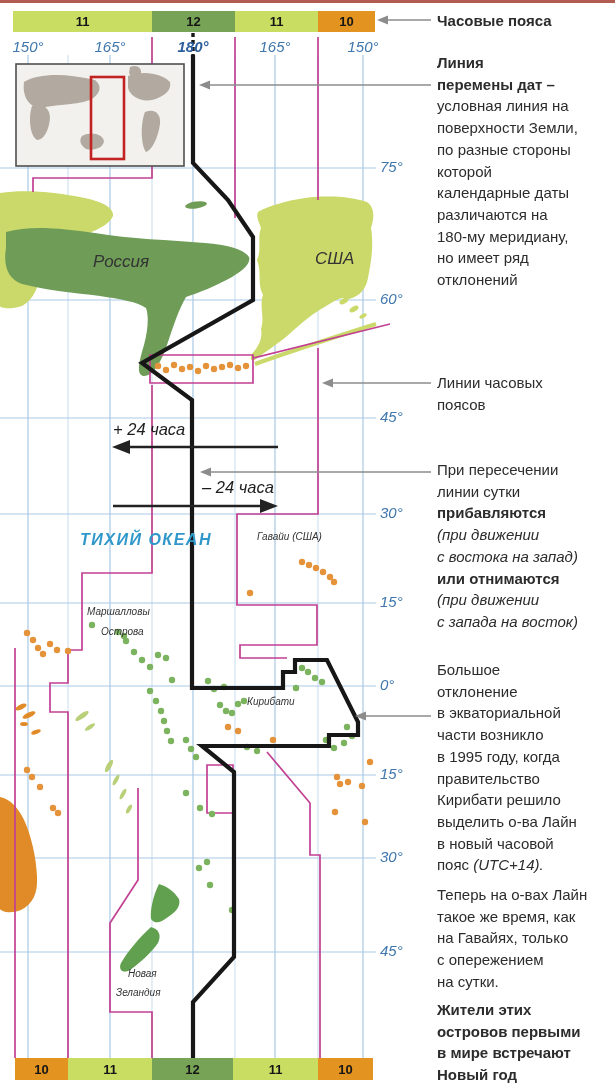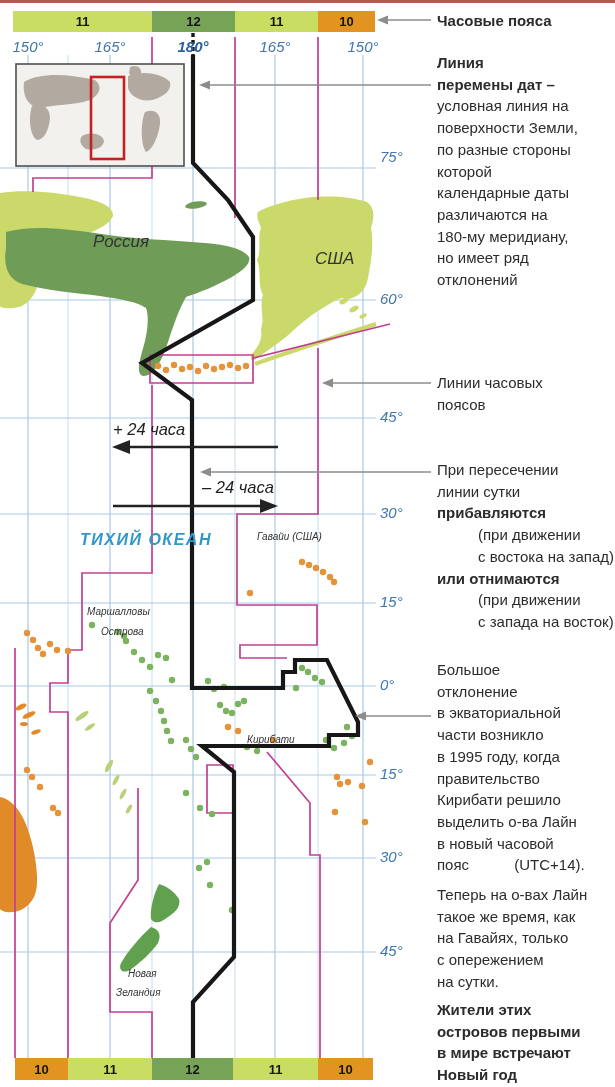--- a/index.html
+++ b/index.html
@@ -36,21 +36,21 @@
        font-weight:bold;font-size:13px;color:#151515;}
   .lat{position:absolute;font-style:italic;font-size:15px;color:var(--label_blue);width:34px;}
   .lon{position:absolute;font-style:italic;font-size:15px;color:var(--label_blue);width:46px;text-align:center;top:38px;}
   .lon.b180{font-weight:bold;color:var(--label_180);}
   .mlabel{position:absolute;font-style:italic;color:#333;font-size:10px;white-space:nowrap;}
   .mlabel.country{font-size:17px;}
   .mlabel.ocean{color:var(--ocean_label);font-weight:bold;font-size:16px;letter-spacing:1.5px;}
   .mlabel.hours{font-size:16.5px;color:#1d1d1d;}
   .ann{position:absolute;left:437px;width:177px;font-size:15px;line-height:21.7px;color:#2c2c2c;}
   .ann .b{font-weight:bold;margin-top:28px;}
-  .ann .i{margin-left:41px;}
+  .ann .i{font-style:italic;}
 </style>
 </head>
 <body>
 
 <div id="stage">
   <svg id="map-svg" width="615" height="1087" viewBox="0 0 615 1087">
     <rect class="topstrip" x="0" y="0" width="615" height="3"></rect>
 
     <g id="grid">
         <line x1="0" y1="168" x2="376" y2="168" class="gridline"></line>
@@ -247,43 +247,43 @@
       </div>
       <div class="band" style="top: 1058px; height: 22px;">
         <div class="seg" style="left: 15px; width: 53px; background: rgb(227, 148, 32);">10</div>
         <div class="seg" style="left: 68px; width: 84px; background: rgb(200, 221, 98);">11</div>
         <div class="seg" style="left: 152px; width: 81px; background: rgb(118, 163, 86);">12</div>
         <div class="seg" style="left: 233px; width: 85px; background: rgb(200, 221, 98);">11</div>
         <div class="seg" style="left: 318px; width: 55px; background: rgb(227, 148, 32);">10</div>
       </div>
     </div>
   <div id="grid-labels">
-      <div class="lat" style="left: 380px; top: 148px;">75°</div>
+      <div class="lat" style="left: 380px; top: 158px;">75°</div>
       <div class="lat" style="left: 380px; top: 290px;">60°</div>
       <div class="lat" style="left: 380px; top: 408px;">45°</div>
       <div class="lat" style="left: 380px; top: 504px;">30°</div>
       <div class="lat" style="left: 380px; top: 593px;">15°</div>
       <div class="lat" style="left: 380px; top: 676px;">0°</div>
       <div class="lat" style="left: 380px; top: 765px;">15°</div>
       <div class="lat" style="left: 380px; top: 848px;">30°</div>
       <div class="lat" style="left: 380px; top: 942px;">45°</div>
       <div class="lon" style="left: 5px;">150°</div>
       <div class="lon" style="left: 87px;">165°</div>
       <div class="lon b180" style="left: 170px;">180°</div>
       <div class="lon" style="left: 252px;">165°</div>
       <div class="lon" style="left: 340px;">150°</div>
     </div>
   <div id="map-labels">
-      <div class="mlabel country" style="left: 93px; top: 232px;">Россия</div>
+      <div class="mlabel country" style="left: 93px; top: 252px;">Россия</div>
       <div class="mlabel country" style="left: 315px; top: 249px;">США</div>
       <div class="mlabel ocean" style="left: 80px; top: 531px;">ТИХИЙ ОКЕАН</div>
       <div class="mlabel place" style="left: 257px; top: 531px;">Гавайи (США)</div>
       <div class="mlabel place" style="left: 87px; top: 606px;">Маршалловы</div>
       <div class="mlabel place" style="left: 101px; top: 626px;">Острова</div>
-      <div class="mlabel place" style="left: 247px; top: 734px;">Кирибати</div>
+      <div class="mlabel place" style="left: 247px; top: 696px;">Кирибати</div>
       <div class="mlabel place" style="left: 128px; top: 968px;">Новая</div>
       <div class="mlabel place" style="left: 116px; top: 987px;">Зеландия</div>
       <div class="mlabel hours" style="left: 113px; top: 420px;">+ 24 часа</div>
       <div class="mlabel hours" style="left: 202px; top: 478px;">– 24 часа</div>
     </div>
   <div id="annotations">
       <div class="ann" style="top: 10px;">
         <div class="line"><span class="b">Часовые пояса</span></div>
       </div>
       <div class="ann" style="top: 52px;">

